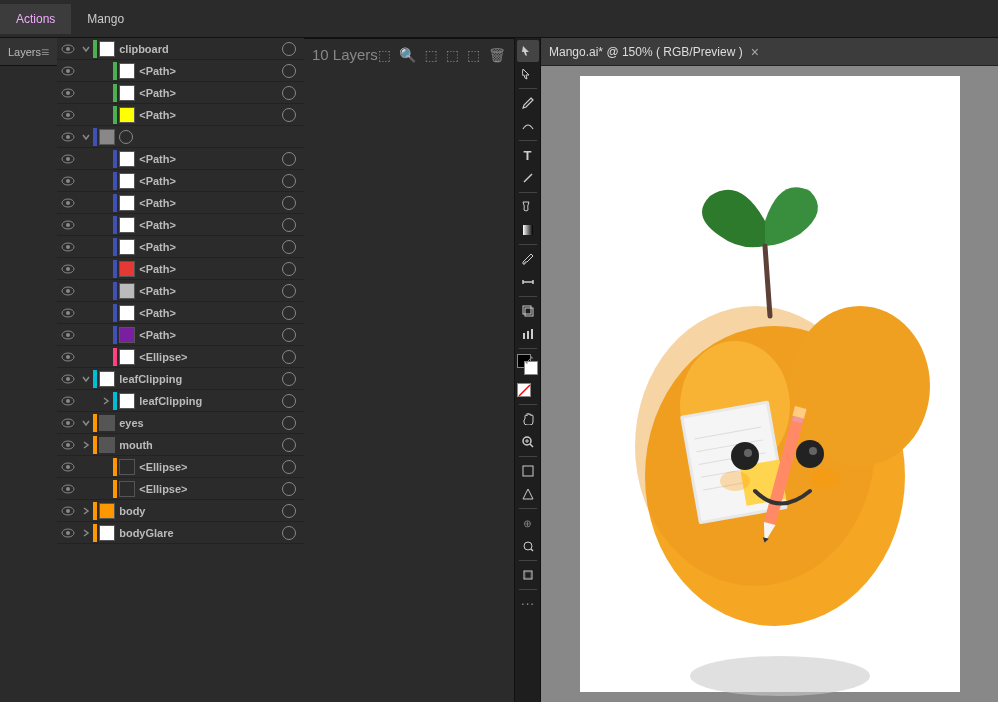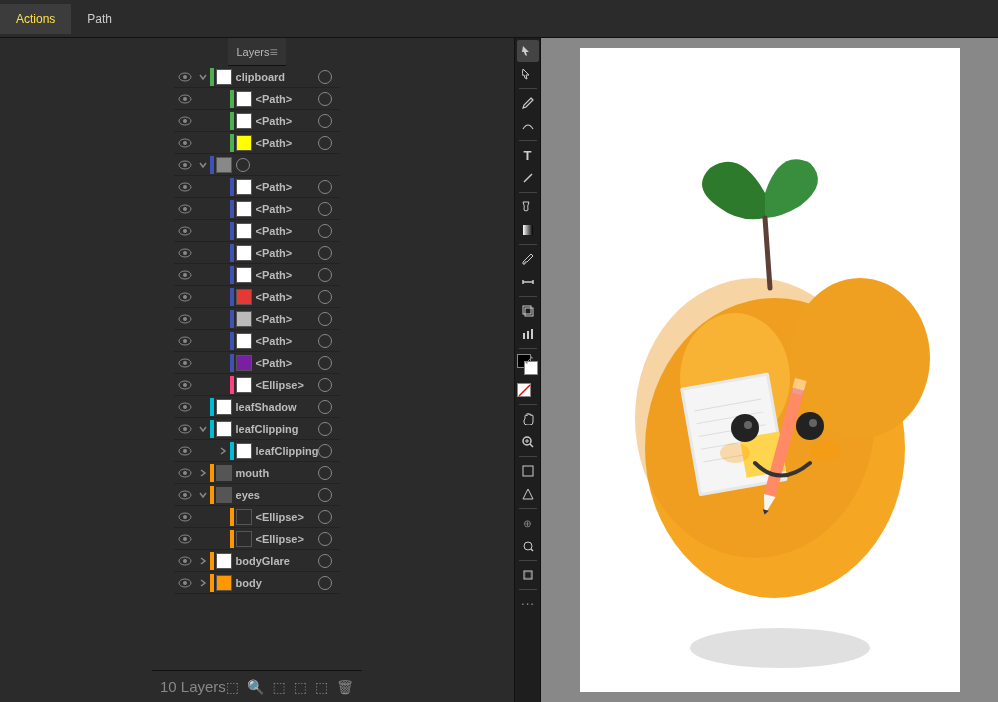--- a/index.html
+++ b/index.html
@@ -1,27 +1,27 @@
 <!DOCTYPE html>
 <html><head>
   <meta charset="utf-8">
   <style>
     * { margin: 0; padding: 0; box-sizing: border-box; }
     body { width: 998px; height: 702px; background: #1e1e1e; font-family: Arial, sans-serif; font-size: 11px; color: #ccc; overflow: hidden; display: flex; flex-direction: column; }
 
     
     .top-bar { display: flex; align-items: center; background: #2b2b2b; border-bottom: 1px solid #111; height: 38px; }
     .tab { padding: 8px 16px; font-size: 12px; cursor: pointer; color: #ccc; }
-    .tab.active { background: #3c3c3c; color: #fde047; }
+    .tab.active { background: #3c3c3c; color: #f0abfc; }
 
     
     .main { display: flex; flex: 1; overflow: hidden; }
 
     
-    .layers-panel { width: 515px; background: #2b2b2b; display: flex; flex-direction: column; border-right: 1px solid #111; align-items: center; }
+    .layers-panel { width: 515px; background: #2b2b2b; display: flex; flex-direction: row; border-right: 1px solid #111; }
     .layers-header { display: flex; align-items: center; justify-content: space-between; padding: 4px 8px; background: #333; border-bottom: 1px solid #111; height: 28px; }
     .layers-header-title { font-size: 11px; color: #bbb; }
     .layers-header-icon { color: #888; cursor: pointer; font-size: 14px; }
     .layers-list { flex: 1; overflow-y: auto; overflow-x: hidden; font-weight: bold; }
     .layers-list::-webkit-scrollbar { width: 8px; }
     .layers-list::-webkit-scrollbar-track { background: #2b2b2b; }
     .layers-list::-webkit-scrollbar-thumb { background: #555; }
 
     
     .layer-row { display: flex; align-items: center; height: 22px; padding-right: 4px; cursor: pointer; border-bottom: 1px solid #222; }
@@ -49,21 +49,21 @@
     .canvas-header { height: 28px; background: #3c3c3c; display: flex; align-items: center; padding: 0 8px; border-bottom: 1px solid #222; }
     .canvas-title { font-size: 12px; color: #ddd; }
     .canvas-close { margin-left: 8px; color: #aaa; cursor: pointer; font-size: 14px; }
     .canvas-content { flex: 1; background: #888; display: flex; align-items: center; justify-content: center; overflow: hidden; position: relative; }
   </style>
 </head>
 <body>
 
 <div class="top-bar">
   <div class="tab active">Actions</div>
-  <div class="tab">Path</div>
+  <div class="tab">Mango</div>
 </div>
 
 <div class="main">
 
   <div class="layers-panel">
     <div class="layers-header">
       <span class="layers-header-title">Layers</span>
       <span class="layers-header-icon">≡</span>
     </div>
     <div class="layers-list" id="layers-list">
@@ -286,60 +286,64 @@
           <div class="layer-circle"></div>
         </div>
         <div class="layer-row">
           <div class="layer-vis">
             <svg width="14" height="10" viewBox="0 0 14 10">
               <ellipse cx="7" cy="5" rx="6" ry="4" fill="none" stroke="#888" stroke-width="1"></ellipse>
               <circle cx="7" cy="5" r="2" fill="#888"></circle>
             </svg>
           </div>
           <div style="width: 0px;"></div>
-          <div class="layer-expand"></div>
+          <div class="layer-expand">
+            <svg width="8" height="8">
+              <path d="M1 2 L4 6 L7 2" fill="none" stroke="#888" stroke-width="1.5"></path>
+            </svg>
+          </div>
           <div class="layer-color-bar" style="background-color: rgb(0, 188, 212);"></div>
           <div class="layer-thumb" style="background-color: rgb(255, 255, 255);"></div>
-          <div class="layer-name">leafShadow</div>
+          <div class="layer-name">leafClipping</div>
+          <div class="layer-circle"></div>
+        </div>
+        <div class="layer-row">
+          <div class="layer-vis">
+            <svg width="14" height="10" viewBox="0 0 14 10">
+              <ellipse cx="7" cy="5" rx="6" ry="4" fill="none" stroke="#888" stroke-width="1"></ellipse>
+              <circle cx="7" cy="5" r="2" fill="#888"></circle>
+            </svg>
+          </div>
+          <div style="width: 20px;"></div>
+          <div class="layer-expand">
+            <svg width="8" height="8">
+              <path d="M2 1 L6 4 L2 7" fill="none" stroke="#888" stroke-width="1.5"></path>
+            </svg>
+          </div>
+          <div class="layer-color-bar" style="background-color: rgb(0, 188, 212);"></div>
+          <div class="layer-thumb" style="background-color: rgb(255, 255, 255);"></div>
+          <div class="layer-name">leafClipping</div>
           <div class="layer-circle"></div>
         </div>
         <div class="layer-row">
           <div class="layer-vis">
             <svg width="14" height="10" viewBox="0 0 14 10">
               <ellipse cx="7" cy="5" rx="6" ry="4" fill="none" stroke="#888" stroke-width="1"></ellipse>
               <circle cx="7" cy="5" r="2" fill="#888"></circle>
             </svg>
           </div>
           <div style="width: 0px;"></div>
           <div class="layer-expand">
             <svg width="8" height="8">
               <path d="M1 2 L4 6 L7 2" fill="none" stroke="#888" stroke-width="1.5"></path>
             </svg>
           </div>
-          <div class="layer-color-bar" style="background-color: rgb(0, 188, 212);"></div>
-          <div class="layer-thumb" style="background-color: rgb(255, 255, 255);"></div>
-          <div class="layer-name">leafClipping</div>
-          <div class="layer-circle"></div>
-        </div>
-        <div class="layer-row">
-          <div class="layer-vis">
-            <svg width="14" height="10" viewBox="0 0 14 10">
-              <ellipse cx="7" cy="5" rx="6" ry="4" fill="none" stroke="#888" stroke-width="1"></ellipse>
-              <circle cx="7" cy="5" r="2" fill="#888"></circle>
-            </svg>
-          </div>
-          <div style="width: 20px;"></div>
-          <div class="layer-expand">
-            <svg width="8" height="8">
-              <path d="M2 1 L6 4 L2 7" fill="none" stroke="#888" stroke-width="1.5"></path>
-            </svg>
-          </div>
-          <div class="layer-color-bar" style="background-color: rgb(0, 188, 212);"></div>
-          <div class="layer-thumb" style="background-color: rgb(255, 255, 255);"></div>
-          <div class="layer-name">leafClipping</div>
+          <div class="layer-color-bar" style="background-color: rgb(255, 152, 0);"></div>
+          <div class="layer-thumb" style="background-color: rgb(85, 85, 85);"></div>
+          <div class="layer-name">eyes</div>
           <div class="layer-circle"></div>
         </div>
         <div class="layer-row">
           <div class="layer-vis">
             <svg width="14" height="10" viewBox="0 0 14 10">
               <ellipse cx="7" cy="5" rx="6" ry="4" fill="none" stroke="#888" stroke-width="1"></ellipse>
               <circle cx="7" cy="5" r="2" fill="#888"></circle>
             </svg>
           </div>
           <div style="width: 0px;"></div>
@@ -353,38 +357,20 @@
           <div class="layer-name">mouth</div>
           <div class="layer-circle"></div>
         </div>
         <div class="layer-row">
           <div class="layer-vis">
             <svg width="14" height="10" viewBox="0 0 14 10">
               <ellipse cx="7" cy="5" rx="6" ry="4" fill="none" stroke="#888" stroke-width="1"></ellipse>
               <circle cx="7" cy="5" r="2" fill="#888"></circle>
             </svg>
           </div>
-          <div style="width: 0px;"></div>
-          <div class="layer-expand">
-            <svg width="8" height="8">
-              <path d="M1 2 L4 6 L7 2" fill="none" stroke="#888" stroke-width="1.5"></path>
-            </svg>
-          </div>
-          <div class="layer-color-bar" style="background-color: rgb(255, 152, 0);"></div>
-          <div class="layer-thumb" style="background-color: rgb(85, 85, 85);"></div>
-          <div class="layer-name">eyes</div>
-          <div class="layer-circle"></div>
-        </div>
-        <div class="layer-row">
-          <div class="layer-vis">
-            <svg width="14" height="10" viewBox="0 0 14 10">
-              <ellipse cx="7" cy="5" rx="6" ry="4" fill="none" stroke="#888" stroke-width="1"></ellipse>
-              <circle cx="7" cy="5" r="2" fill="#888"></circle>
-            </svg>
-          </div>
           <div style="width: 20px;"></div>
           <div class="layer-expand"></div>
           <div class="layer-color-bar" style="background-color: rgb(255, 152, 0);"></div>
           <div class="layer-thumb" style="background-color: rgb(43, 43, 43);"></div>
           <div class="layer-name">&lt;Ellipse&gt;</div>
           <div class="layer-circle"></div>
         </div>
         <div class="layer-row">
           <div class="layer-vis">
             <svg width="14" height="10" viewBox="0 0 14 10">
@@ -406,40 +392,40 @@
               <circle cx="7" cy="5" r="2" fill="#888"></circle>
             </svg>
           </div>
           <div style="width: 0px;"></div>
           <div class="layer-expand">
             <svg width="8" height="8">
               <path d="M2 1 L6 4 L2 7" fill="none" stroke="#888" stroke-width="1.5"></path>
             </svg>
           </div>
           <div class="layer-color-bar" style="background-color: rgb(255, 152, 0);"></div>
-          <div class="layer-thumb" style="background-color: rgb(255, 255, 255);"></div>
-          <div class="layer-name">bodyGlare</div>
-          <div class="layer-circle"></div>
-        </div>
-        <div class="layer-row">
-          <div class="layer-vis">
-            <svg width="14" height="10" viewBox="0 0 14 10">
-              <ellipse cx="7" cy="5" rx="6" ry="4" fill="none" stroke="#888" stroke-width="1"></ellipse>
-              <circle cx="7" cy="5" r="2" fill="#888"></circle>
-            </svg>
-          </div>
-          <div style="width: 0px;"></div>
-          <div class="layer-expand">
-            <svg width="8" height="8">
-              <path d="M2 1 L6 4 L2 7" fill="none" stroke="#888" stroke-width="1.5"></path>
-            </svg>
-          </div>
-          <div class="layer-color-bar" style="background-color: rgb(255, 152, 0);"></div>
           <div class="layer-thumb" style="background-color: rgb(255, 152, 0);"></div>
           <div class="layer-name">body</div>
+          <div class="layer-circle"></div>
+        </div>
+        <div class="layer-row">
+          <div class="layer-vis">
+            <svg width="14" height="10" viewBox="0 0 14 10">
+              <ellipse cx="7" cy="5" rx="6" ry="4" fill="none" stroke="#888" stroke-width="1"></ellipse>
+              <circle cx="7" cy="5" r="2" fill="#888"></circle>
+            </svg>
+          </div>
+          <div style="width: 0px;"></div>
+          <div class="layer-expand">
+            <svg width="8" height="8">
+              <path d="M2 1 L6 4 L2 7" fill="none" stroke="#888" stroke-width="1.5"></path>
+            </svg>
+          </div>
+          <div class="layer-color-bar" style="background-color: rgb(255, 152, 0);"></div>
+          <div class="layer-thumb" style="background-color: rgb(255, 255, 255);"></div>
+          <div class="layer-name">bodyGlare</div>
           <div class="layer-circle"></div>
         </div>
       </div>
     <div class="layers-footer">
       <span class="footer-label">10 Layers</span>
       <div class="footer-icons">
         <span class="footer-icon">⬚</span>
         <span class="footer-icon">🔍</span>
         <span class="footer-icon">⬚</span>
         <span class="footer-icon">⬚</span>
@@ -581,20 +567,31 @@
       <svg width="12" height="12">
           <rect x="2" y="2" width="8" height="8" fill="none" stroke="#ccc" stroke-width="1"></rect>
           <rect x="3" y="3" width="6" height="6" fill="none" stroke="#888" stroke-width="0.5"></rect>
         </svg>
     </div>
     <div class="tool-separator"></div>
     <div style="color:#888;font-size:14px;cursor:pointer;padding:2px;">···</div>
   </div>
 
   <div class="canvas-area">
+    <div class="canvas-header">
+      <span class="canvas-title">
+        <span>Mango.ai*</span>
+        <span> @ </span>
+        <span>150%</span>
+        <span> (</span>
+        <span>RGB/Preview</span>
+        <span>)</span>
+      </span>
+      <span class="canvas-close">×</span>
+    </div>
     <div class="canvas-content">
 
       <div style="position:absolute;top:0;left:0;right:0;bottom:0;background:#888;"></div>
       <div style="position:absolute;width:380px;top:10px;bottom:10px;left:50%;transform:translateX(-50%);background:white;">
         
         <svg width="380" height="645" viewBox="0 0 380 645">
 
           <ellipse cx="200" cy="600" rx="90" ry="20" fill="#ccc" opacity="0.6"></ellipse>
 
           <ellipse cx="195" cy="400" rx="130" ry="150" fill="#f5a623"></ellipse>

